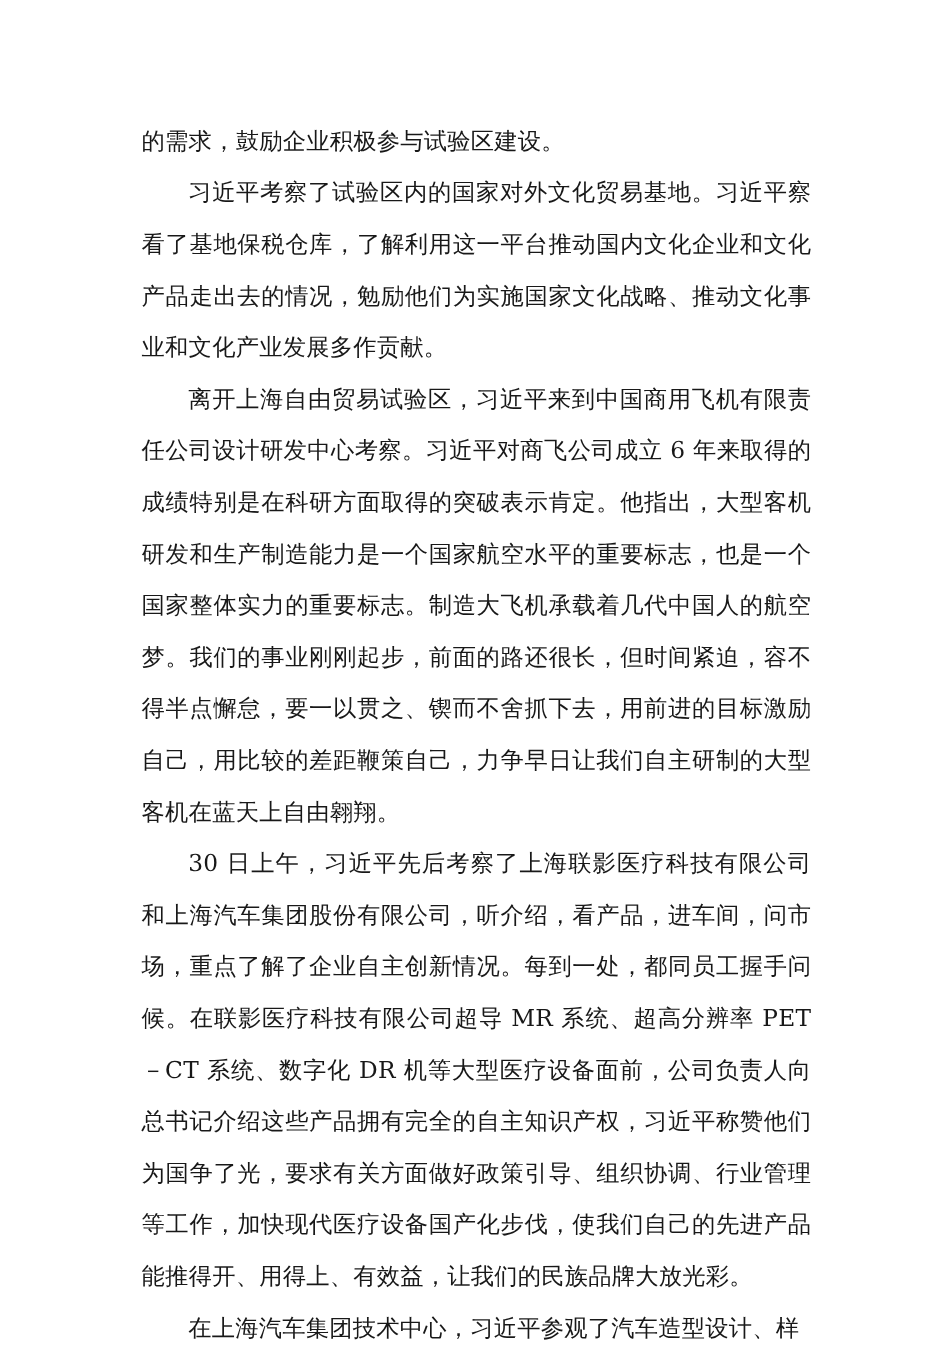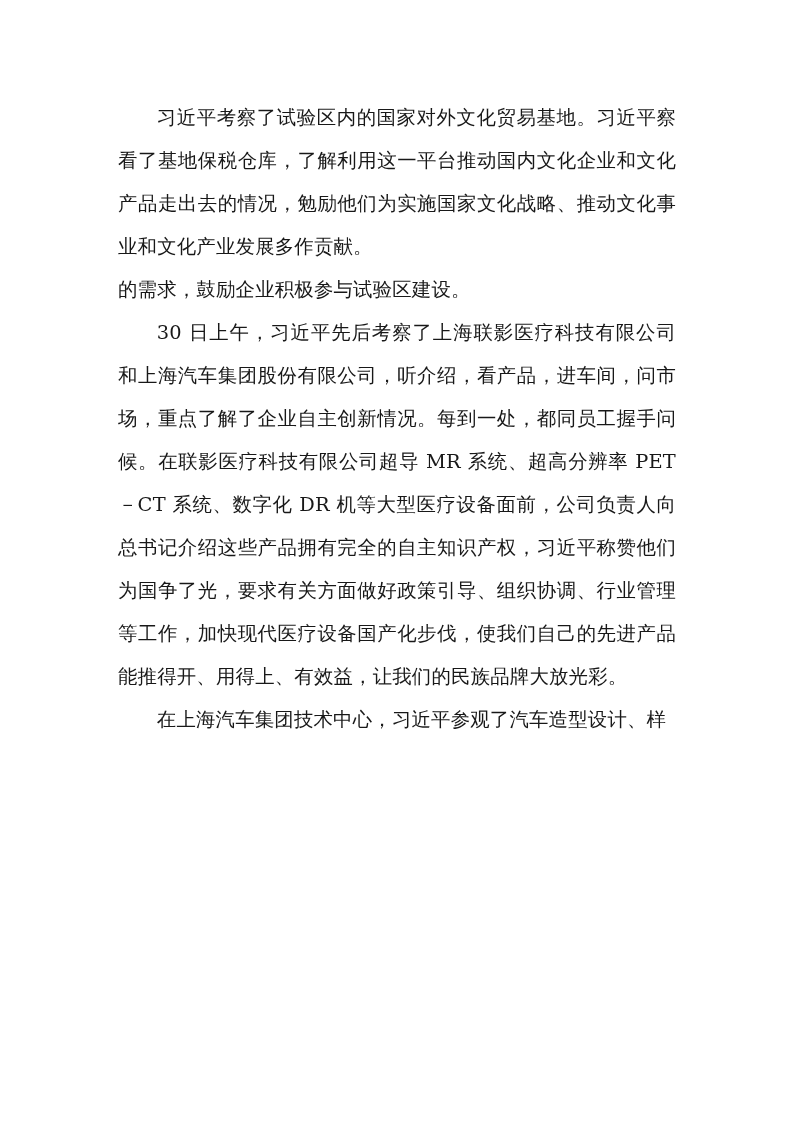--- a/index.html
+++ b/index.html
@@ -47,18 +47,19 @@
   }
   .noindent {
     text-indent: 0;
   }
 </style>
 </head>
 <body>
 
 <div class="page">
   <div class="doc-body">
+    <p class="para noindent">的需求，鼓励企业积极参与试验区建设。</p>
     <p class="para indent">习近平考察了试验区内的国家对外文化贸易基地。习近平察看了基地保税仓库，了解利用这一平台推动国内文化企业和文化产品走出去的情况，勉励他们为实施国家文化战略、推动文化事业和文化产业发展多作贡献。</p>
-    <p class="para noindent">的需求，鼓励企业积极参与试验区建设。</p>
+    <p class="para indent">离开上海自由贸易试验区，习近平来到中国商用飞机有限责任公司设计研发中心考察。习近平对商飞公司成立 6 年来取得的成绩特别是在科研方面取得的突破表示肯定。他指出，大型客机研发和生产制造能力是一个国家航空水平的重要标志，也是一个国家整体实力的重要标志。制造大飞机承载着几代中国人的航空梦。我们的事业刚刚起步，前面的路还很长，但时间紧迫，容不得半点懈怠，要一以贯之、锲而不舍抓下去，用前进的目标激励自己，用比较的差距鞭策自己，力争早日让我们自主研制的大型客机在蓝天上自由翱翔。</p>
     <p class="para indent">30 日上午，习近平先后考察了上海联影医疗科技有限公司和上海汽车集团股份有限公司，听介绍，看产品，进车间，问市场，重点了解了企业自主创新情况。每到一处，都同员工握手问候。在联影医疗科技有限公司超导 MR 系统、超高分辨率 PET－CT 系统、数字化 DR 机等大型医疗设备面前，公司负责人向总书记介绍这些产品拥有完全的自主知识产权，习近平称赞他们为国争了光，要求有关方面做好政策引导、组织协调、行业管理等工作，加快现代医疗设备国产化步伐，使我们自己的先进产品能推得开、用得上、有效益，让我们的民族品牌大放光彩。</p>
     <p class="para indent">在上海汽车集团技术中心，习近平参观了汽车造型设计、样</p>
   </div>
 </div>
 
 </body></html>

